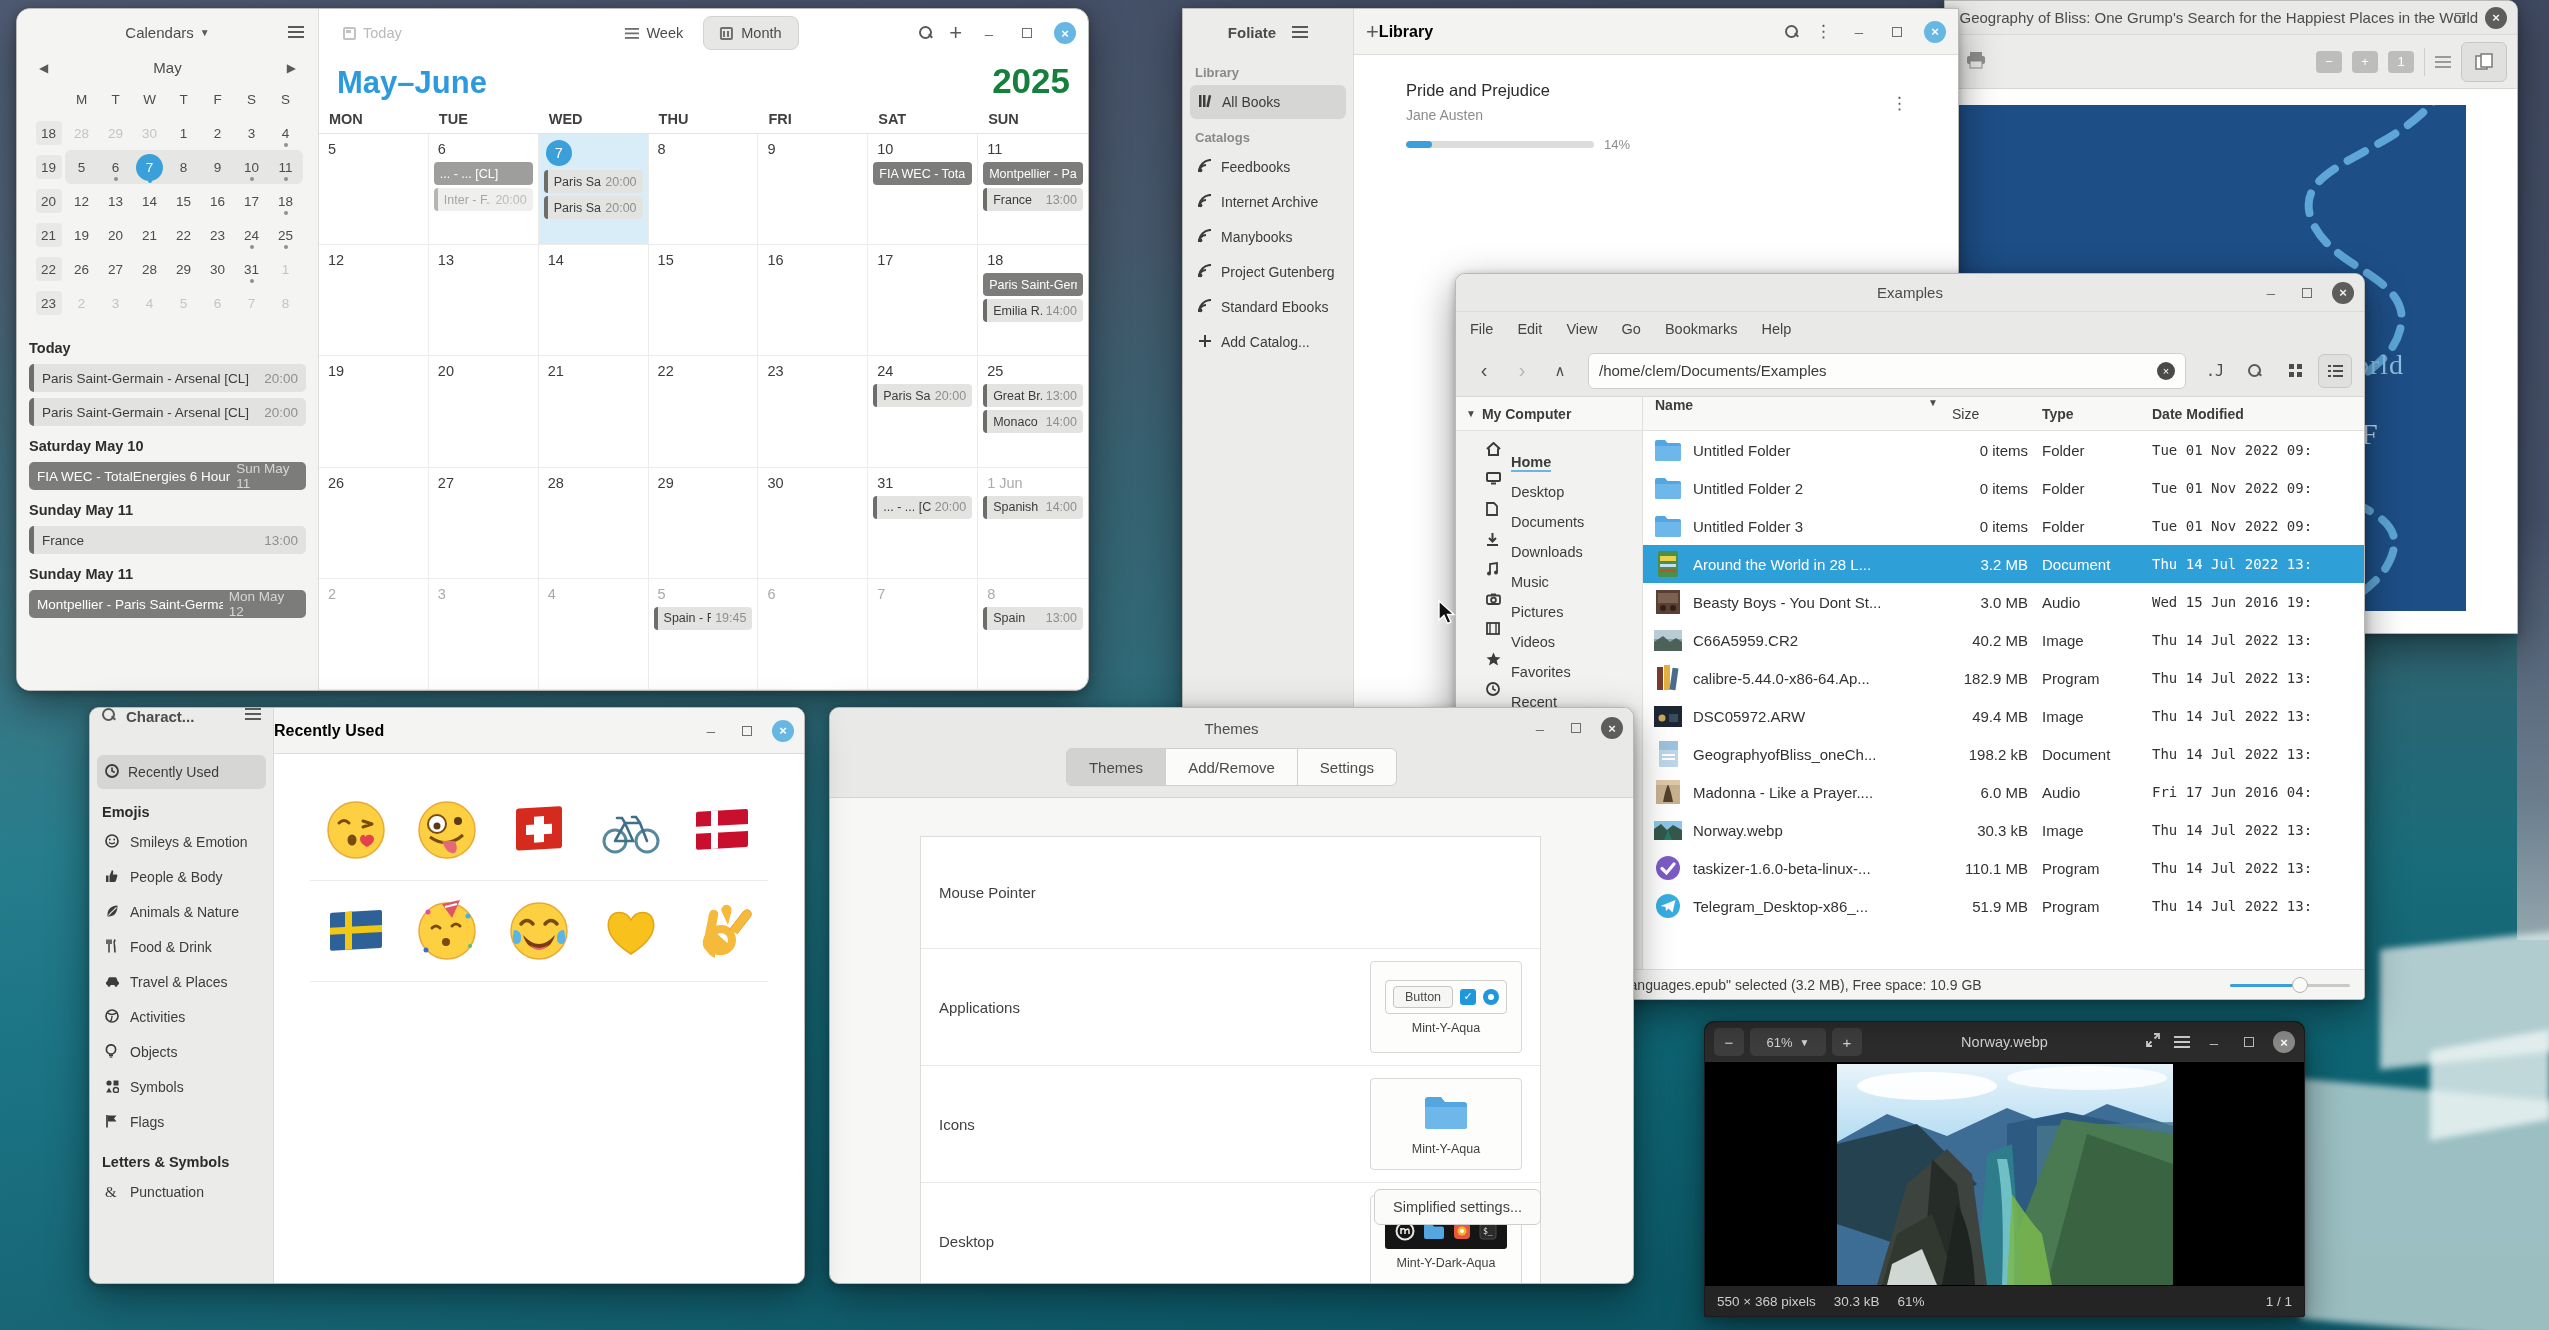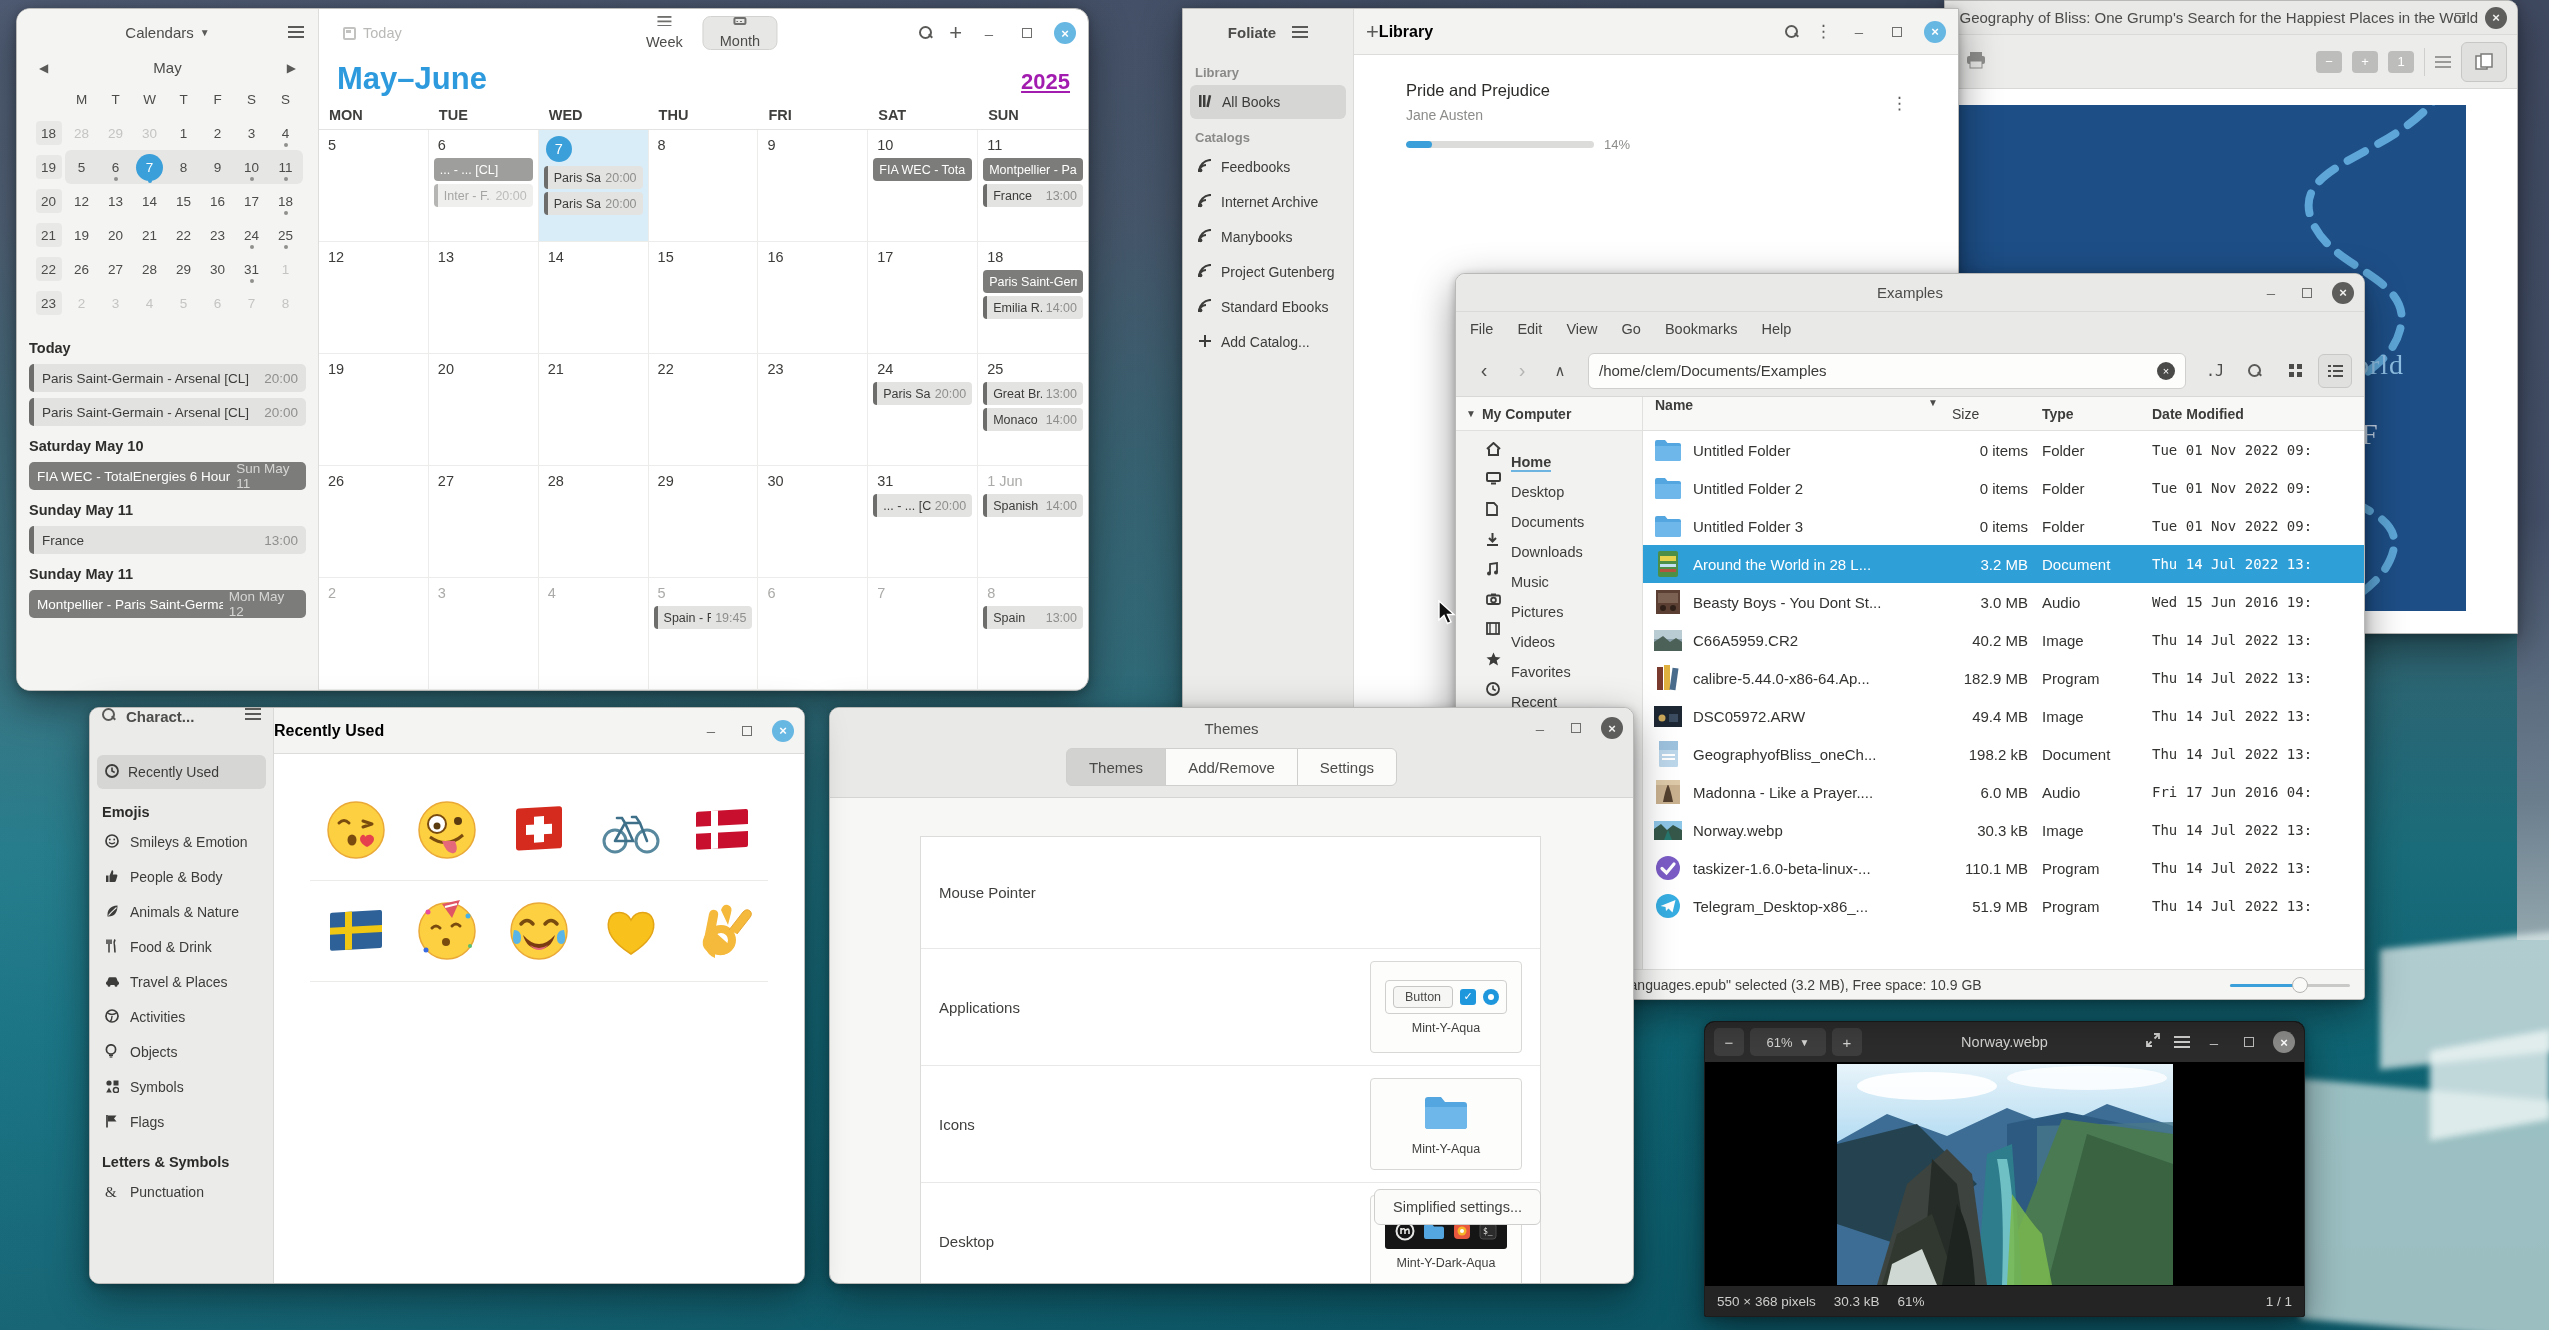--- a/index.html
+++ b/index.html
@@ -64,30 +64,30 @@
   .pill.light { background:#e2e2e0; color:#3c3c3a; border-left:5px solid #6d6d6b; }
   .pill.light .pm { color:#8f8f8d; }
   .pill.dark { background:#7c7c7a; color:#fff; }
   .pill.dark .pm { color:#d6d6d4; }
   .cal-main { flex:1; display:flex; flex-direction:column; }
   .cal-tb { height:48px; flex:none; display:flex; align-items:center; padding:0 12px; position:relative; }
   .btn-today { display:flex; align-items:center; gap:7px; height:30px; padding:0 12px; border-radius:6px; color:#b9b9b7; font-size:14.5px; }
   .i-cal { width:13px; height:13px; border:2px solid #c2c2c0; border-radius:2px; position:relative; }
   .i-cal::before { content:""; position:absolute; left:1px; top:1px; width:5px; height:3px; background:#c2c2c0; }
   .seg { position:absolute; left:50%; transform:translateX(-50%); display:flex; align-items:center; gap:4px; }
-  .seg-btn { height:34px; display:flex; align-items:center; gap:8px; padding:0 16px; border-radius:8px; font-size:14.5px; color:#4c4c4a;flex-direction:column; }
+  .seg-btn { height:34px; display:flex; align-items:center; gap:8px; padding:0 16px; border-radius:8px; font-size:14.5px; color:#4c4c4a; }
   .seg-btn.active { background:#e7e7e5; border:1px solid #d2d2d0; }
   .i-week { width:14px; height:11px; background:linear-gradient(#6f6f6d 2px,transparent 2px); background-size:100% 4.5px; border-left:4px solid transparent; border-image:none; }
   .i-month { width:13px; height:13px; border:2px solid #6f6f6d; border-radius:2px; position:relative; }
   .i-month::before { content:""; position:absolute; inset:2px 1px 1px; background:repeating-linear-gradient(90deg,#6f6f6d 0 2px,transparent 2px 4px); }
   .cal-tb-right { margin-left:auto; display:flex; align-items:center; gap:16px; }
   .cal-tb-right .plus { font-size:22px; color:#5a5a58; font-weight:300; }
   .cal-title-row { display:flex; justify-content:space-between; align-items:baseline; padding:4px 18px 2px; }
   .cal-title { font-size:31px; font-weight:bold; color:#2d9ade; }
-  .cal-year { font-size:22px; color:#a21caf; font-weight:bold;text-decoration:underline; }
+  .cal-year { font-size:35px; color:#15803d; font-weight:bold; }
   .dow-row { display:grid; grid-template-columns:repeat(7,1fr); border-bottom:1px solid #e3e3e1; }
   .dow-row div { font-size:14.5px; font-weight:bold; color:#3f3f3d; padding:8px 0 6px 10px; }
   .cal-grid { flex:1; display:grid; grid-template-columns:repeat(7,1fr); grid-auto-rows:1fr; }
   .cal-cell { border-right:1px solid #ececea; border-bottom:1px solid #ececea; padding:5px 5px 2px; font-size:14.5px; color:#3c3c3a; overflow:hidden; }
   .cal-cell:nth-child(7n) { border-right:none; }
   .cal-cell.hl { background:#d9edf9; }
   .cal-cell.dim .dnum { color:#aaaaa8; }
   .cal-cell .dnum { padding:2px 0 2px 4px; }
   .cal-cell.sel .dnum { display:inline-flex; width:26px; height:26px; border-radius:50%; background:#3ba0d9; color:#fff; align-items:center; justify-content:center; padding:0; margin:1px 0 1px 2px; }
   .ev { height:23px; border-radius:4px; margin-top:3px; display:flex; align-items:center; justify-content:space-between; gap:4px; padding:0 6px; font-size:12.5px; }

